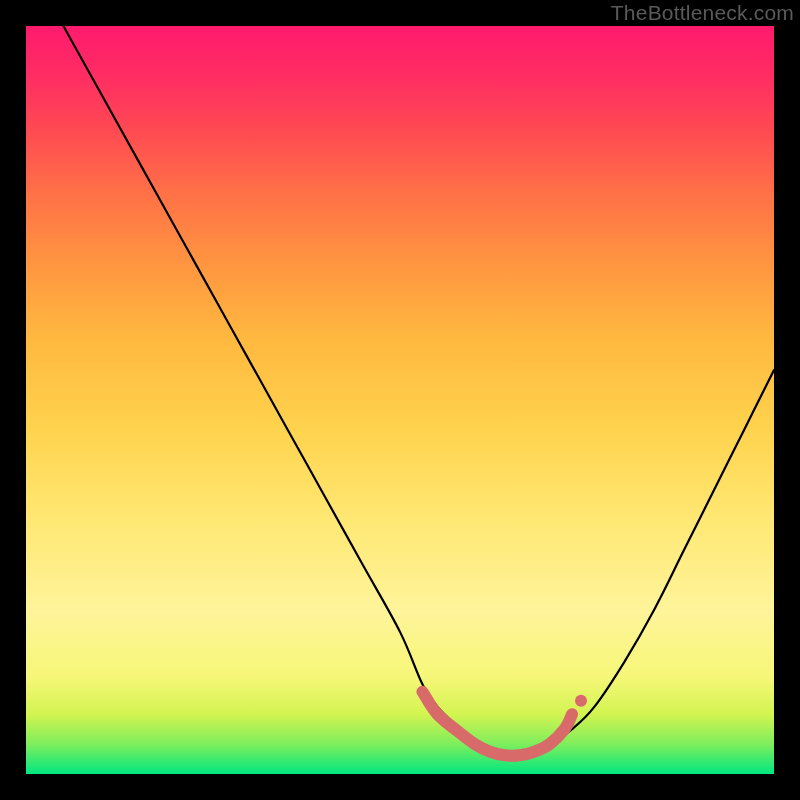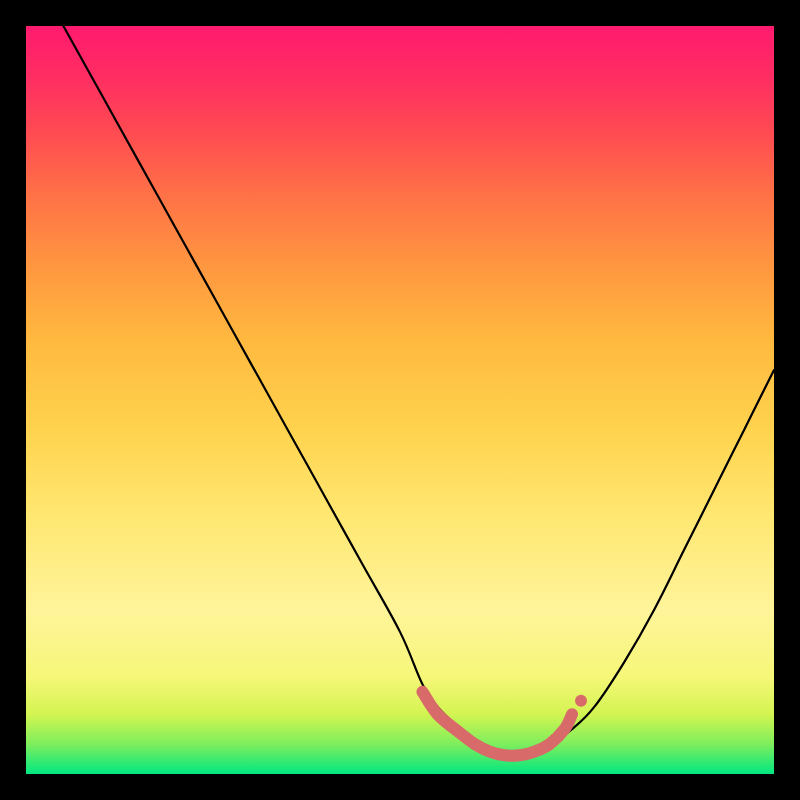--- a/index.html
+++ b/index.html
@@ -66,13 +66,14 @@
 
 <div class="frame">
   <div class="plot-area"></div>
 
   <svg class="curves" viewBox="0 0 748 748">
     <path id="curve-main" fill="none" stroke="#000" stroke-width="2.2" stroke-linecap="round" d="M 37.4,0 C 44.132,12.117599999999989 61.336,43.084799999999944 74.8,67.31999999999994 C 88.264,91.55519999999993 98.736,110.40479999999997 112.2,134.64 C 125.664,158.8752 136.136,177.72480000000004 149.6,201.96000000000004 C 163.064,226.19520000000003 173.536,245.04479999999998 187,269.28 C 200.464,293.51519999999994 210.936,312.36479999999995 224.4,336.59999999999997 C 237.864,360.8352 248.336,379.68479999999994 261.8,403.91999999999996 C 275.264,428.1552 285.736,447.0048 299.2,471.24 C 312.664,495.47520000000003 323.136,514.3248 336.6,538.56 C 350.064,562.7951999999999 363.2288,584.3376 374,605.88 C 384.7712,627.4224 389.70799999999997,644.776 396.44,658.24 C 403.172,671.7040000000001 404.66800000000006,672.6016000000001 411.40000000000003,680.6800000000001 C 418.132,688.7584 427.108,696.388 433.84,703.12 C 440.57199999999995,709.852 443.4144,714.0408000000001 448.8,718.08 C 454.1856,722.1192 458.3744,723.5404 463.76,725.56 C 469.1456,727.5795999999999 473.3344,728.6268 478.72,729.3 C 484.10560000000004,729.9731999999999 488.2944,729.9731999999999 493.68,729.3 C 499.0656,728.6268 503.25440000000003,727.5795999999999 508.64000000000004,725.56 C 514.0256,723.5404 516.868,722.1192 523.6,718.08 C 530.332,714.0408000000001 537.9616,709.852 546.04,703.12 C 554.1184,696.388 559.0552,692.7976000000001 568.48,680.6800000000001 C 577.9048,668.5624 587.6288,653.3032 598.4,635.8 C 609.1712,618.2968 617.5487999999999,603.6360000000001 628.3199999999999,583.44 C 639.0912,563.244 647.4688,545.1424000000001 658.24,523.6 C 669.0112,502.05760000000004 677.3888000000001,485.3024 688.1600000000001,463.76 C 698.9312000000001,442.2176 707.3087999999999,425.46239999999995 718.0799999999999,403.91999999999996 C 728.8512,382.3776 742.6143999999999,354.8512 748,344.08"></path>
     <path id="curve-highlight" fill="none" stroke="#d96a6a" stroke-width="12" stroke-linecap="round" stroke-linejoin="round" d="M 396.44,665.72 C 399.13280000000003,669.7592 404.66800000000006,680.7547999999999 411.40000000000003,688.16 C 418.132,695.5652 427.108,701.4744 433.84,706.86 C 440.57199999999995,712.2456000000001 443.4144,714.714 448.8,718.08 C 454.1856,721.446 458.3744,723.5404 463.76,725.56 C 469.1456,727.5795999999999 473.3344,728.6268 478.72,729.3 C 484.10560000000004,729.9731999999999 488.2944,729.9731999999999 493.68,729.3 C 499.0656,728.6268 503.25440000000003,727.5795999999999 508.64000000000004,725.56 C 514.0256,723.5404 518.2144000000001,722.1192 523.6,718.08 C 528.9856,714.0408000000001 534.5208,708.5056000000001 538.56,703.12 C 542.5991999999999,697.7343999999999 544.6936,690.8528 546.04,688.16"></path>
     <circle id="highlight-dot" r="6" fill="#d96a6a" cx="555.016" cy="674.696"></circle>
   </svg>
 
+  <div class="watermark">TheBottleneck.com</div>
 </div>
 
 </body></html>

